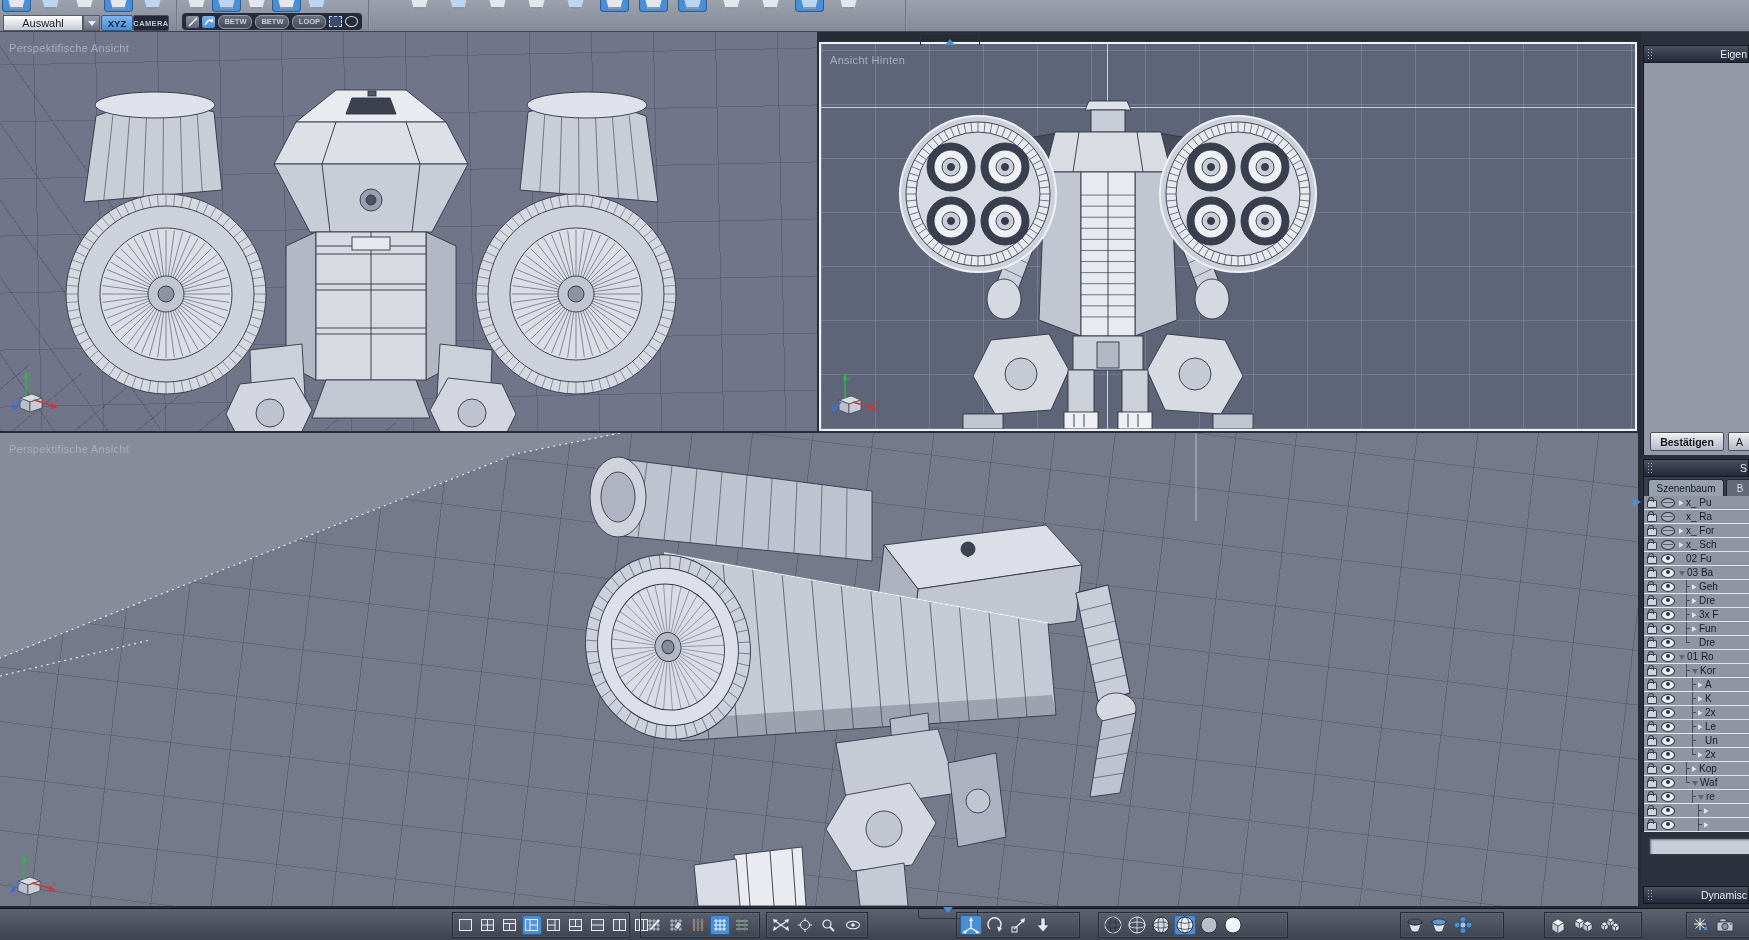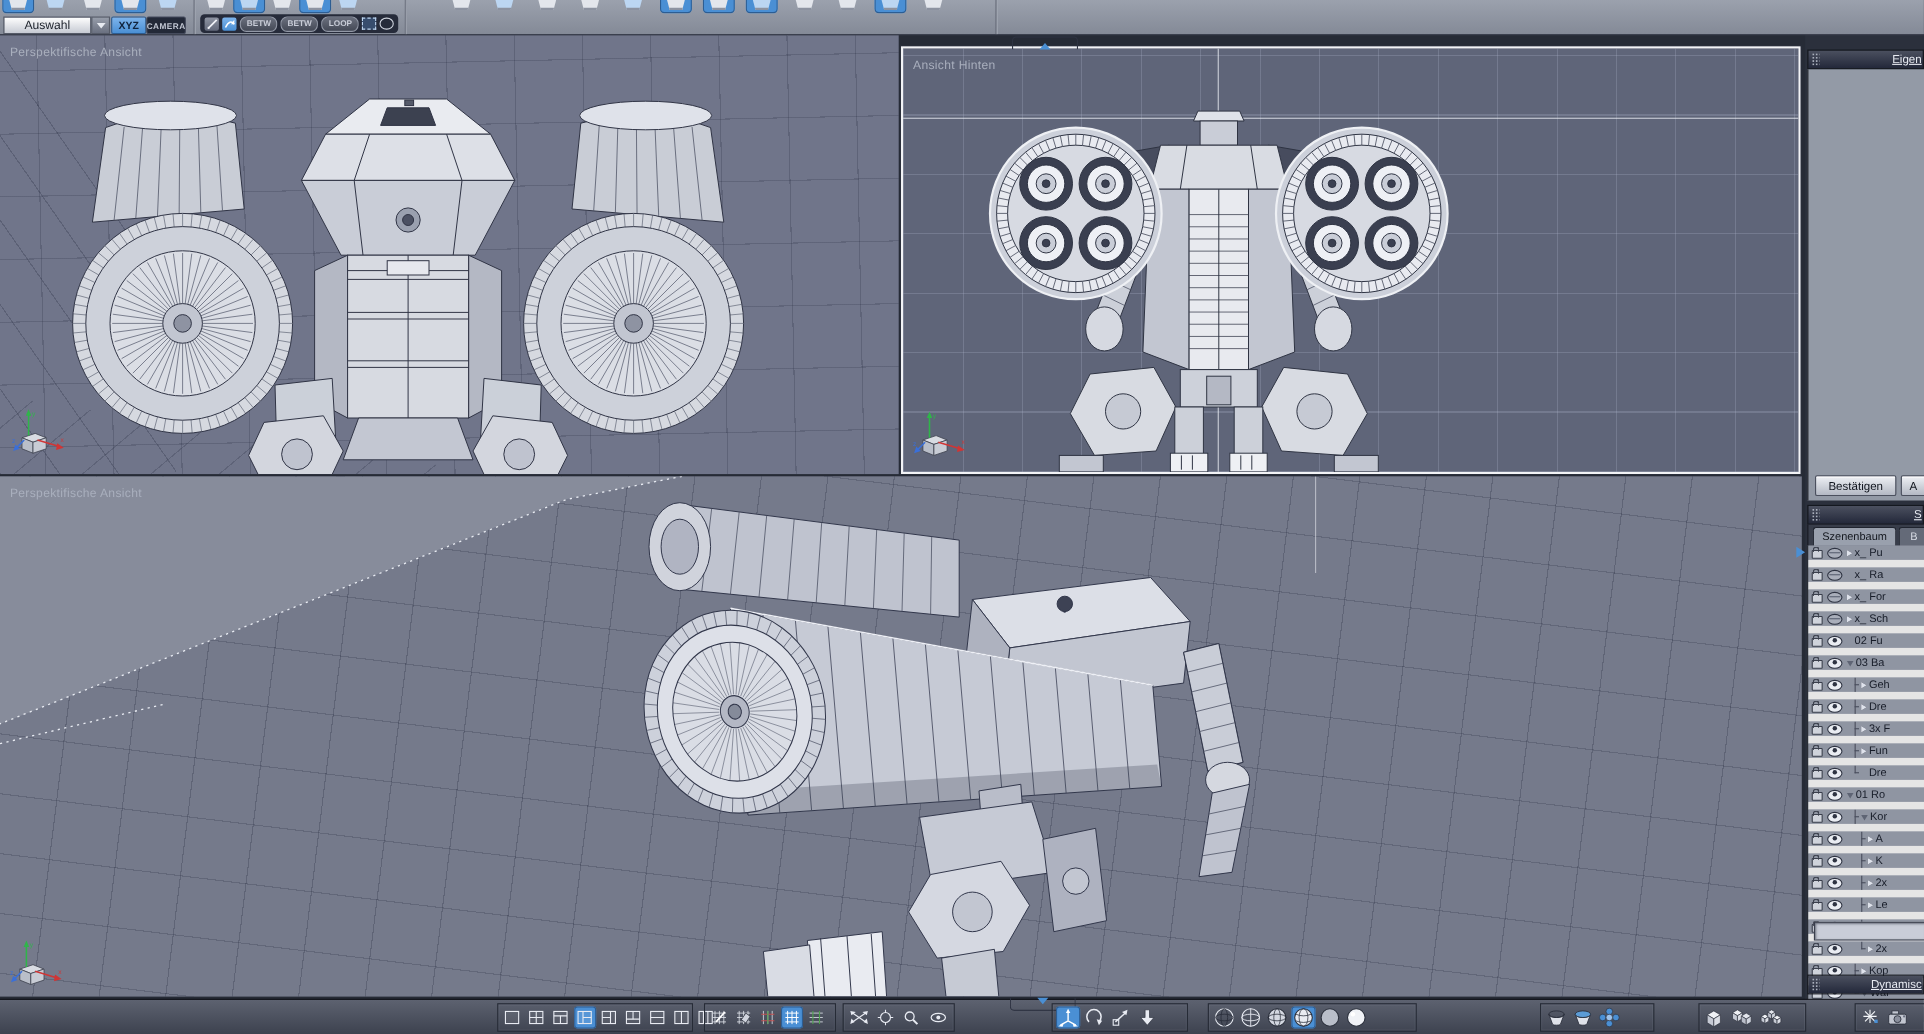--- a/index.html
+++ b/index.html
@@ -69,35 +69,35 @@
     background:repeating-linear-gradient(97deg,rgba(30,35,55,.25) 0 1px,transparent 1px 60px),
                repeating-linear-gradient(7deg,rgba(30,35,55,.22) 0 1px,transparent 1px 54px);}
   .vp3-sky{position:absolute;inset:0;background:#878c9b;
     clip-path:polygon(0 0,37.9% 0,31.4% 4.4%,0 47.6%);}
   .mechsvg{position:absolute;inset:0;}
 
   
   #sidebar{position:absolute;left:1641px;top:0;width:108px;height:877px;background:#2b303c;}
   .panel-h{position:absolute;left:2px;width:106px;height:18px;
     background:linear-gradient(#4b505f,#23283a);border:1px solid #14181f;box-sizing:border-box;
-    color:#e8ebf2;font-size:10.5px;display:flex;align-items:center;text-decoration:underline;}
+    color:#e8ebf2;font-size:10.5px;display:flex;align-items:center;}
   .grip{width:7px;height:12px;margin:0 3px;background-image:radial-gradient(#aab0bd 34%,transparent 36%);
     background-size:3px 3px;}
   .panel-h .ht{flex:1;text-align:right;padding-right:1px;white-space:nowrap;}
   .eigen-body{position:absolute;left:2px;top:32px;width:106px;height:392px;background:#939aa6;border-left:1px solid #14181f;}
   .btn{position:absolute;height:17px;background:linear-gradient(#eef0f4,#b4b9c4);
     border:1px solid #4b505e;border-radius:2px;box-shadow:inset 0 1px 0 #fff;
     font-size:10.5px;color:#12161f;display:flex;align-items:center;justify-content:center;}
   .tabs{position:absolute;left:2px;top:446px;width:106px;height:19px;background:#383d4a;border-left:1px solid #14181f;}
   .tab{position:absolute;top:2px;height:17px;border:1px solid #20242f;border-bottom:none;
     border-radius:3px 3px 0 0;font-size:10px;display:flex;align-items:center;justify-content:center;}
   .tab.active{background:#99a0ad;color:#14181f;}
   .tab.inactive{background:#646a78;color:#d5d9e2;}
   #scene-tree{position:absolute;left:2px;top:465px;width:106px;background:#767c88;border-left:1px solid #14181f;}
-  .trow{height:13px;border-bottom:7px solid #e5e5e5;background:#8f95a2;display:flex;align-items:center;
+  .trow{height:13px;border-bottom:1px solid #e5e5e5;background:#8f95a2;display:flex;align-items:center;
     font-size:10px;color:#171c28;white-space:nowrap;overflow:hidden;}
   .lock{width:8px;height:6px;background:#cfd3db;border:1px solid #3a3f4c;border-radius:1px;
     position:relative;margin:3px 2px 0 3px;flex:none;}
   .lock:before{content:"";position:absolute;width:4px;height:4px;border:1px solid #3a3f4c;border-bottom:none;
     border-radius:3px 3px 0 0;top:-4px;left:0px;}
   .eye{width:12px;height:8px;border:1px solid #2e3342;border-radius:50%;position:relative;margin-left:2px;flex:none;}
   .eye.open{background:#e9ecf2;}
   .eye.open:after{content:"";position:absolute;left:3.5px;top:1.5px;width:4px;height:4px;background:#2e3342;border-radius:50%;}
   .eye.closed{background:#a9aeba;}
   .eye.closed:after{content:"";position:absolute;left:1px;right:1px;top:3px;height:1px;background:#596070;}
@@ -1030,21 +1030,21 @@
             <text x="1" y="33" font-size="6" fill="#3a6fd8" font-family="Liberation Sans,sans-serif">z</text>
           </svg></div>
     </div>
 
     <div id="sidebar">
       <div class="panel-h" style="top:14px;">
         <span class="grip"></span>
         <span class="ht">Eigen</span>
       </div>
       <div class="eigen-body"></div>
-      <div class="btn" style="left:9px;top:401px;width:72px;">Bestätigen</div>
+      <div class="btn" style="left:9px;top:401px;width:72px;font-weight:bold;">Bestätigen</div>
       <div class="btn" style="left:87px;top:401px;width:21px;">A</div>
       <div class="panel-h" style="top:428px;">
         <span class="grip"></span>
         <span class="ht">S</span>
       </div>
       <div class="tabs">
         <div class="tab active" style="left:4px;width:74px;">Szenenbaum</div>
         <div class="tab inactive" style="left:82px;width:26px;">B</div>
       </div>
       <div id="scene-tree">

